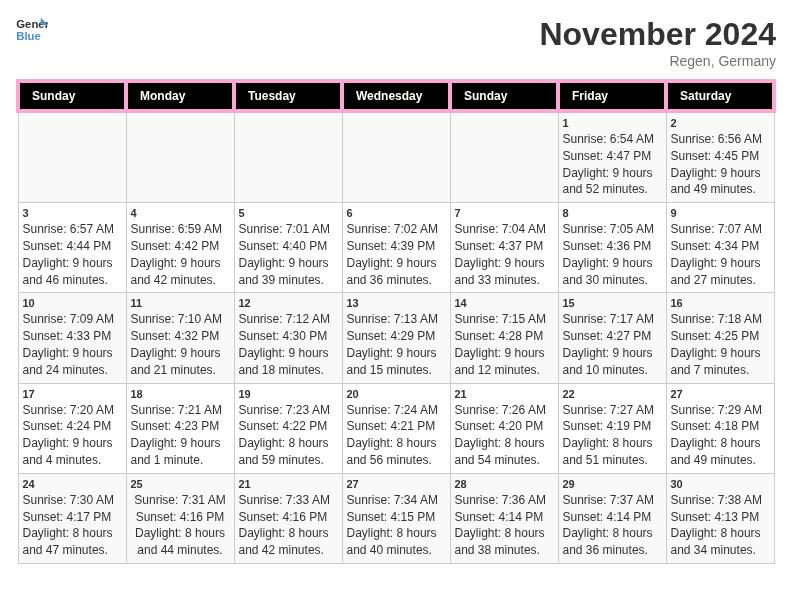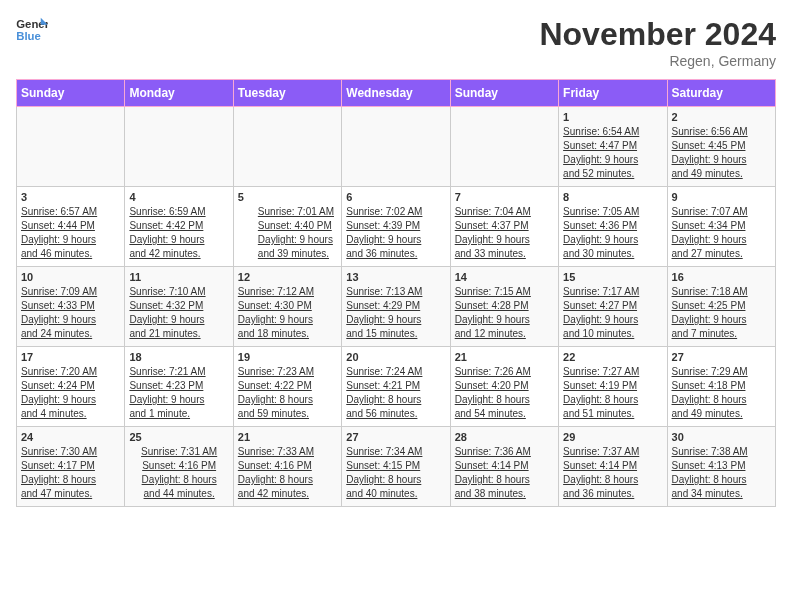--- a/index.html
+++ b/index.html
@@ -37,51 +37,50 @@
     .location {
       font-size: 14px;
       color: #737373;
     }
     table {
       width: 100%;
       border-collapse: collapse;
       table-layout: fixed;
     }
     thead tr th {
-      background-color: #8b5cf6;
+      background-color: #000000;
       color: #fff;
       font-size: 12px;
       font-weight: bold;
-      padding: 6px 4px;
+      padding: 6px 12px;
       text-align: left;
-      border: 1px solid #f9a8d4;
+      border: 4px solid #f9a8d4;
     }
     tbody tr td {
       border: 1px solid #ccc;
       vertical-align: top;
       padding: 4px;
       font-size: 9.5px;
       color: #333;
       height: 80px;
       background: #fff;
     }
     tbody tr:nth-child(odd) td {
       background: #f9f9f9;
     }
     .day-number {
       font-weight: bold;
       font-size: 11px;
       margin-bottom: 2px;
       display: block;
     }
     .day-info {
-      font-size: 10px;
+      font-size: 12px;
       line-height: 1.4;
       color: #333;
-      text-decoration: underline;
     }
     td.empty {
       background: #fff;
     }
   </style>
 </head>
 <body>
 
 <div class="header">
   <div class="logo">
@@ -141,21 +140,21 @@
         </td>
         <td>
           <span class="day-number">4</span>
           <div class="day-info" style="white-space: pre-line;">Sunrise: 6:59 AM
 Sunset: 4:42 PM
 Daylight: 9 hours
 and 42 minutes.</div>
         </td>
         <td>
           <span class="day-number">5</span>
-          <div class="day-info" style="white-space: pre-line; margin-left: 20px;">Sunrise: 7:01 AM
+          <div class="day-info" style="white-space: pre-line;">Sunrise: 7:01 AM
 Sunset: 4:40 PM
 Daylight: 9 hours
 and 39 minutes.</div>
         </td>
         <td>
           <span class="day-number">6</span>
           <div class="day-info" style="white-space: pre-line;">Sunrise: 7:02 AM
 Sunset: 4:39 PM
 Daylight: 9 hours
 and 36 minutes.</div>

